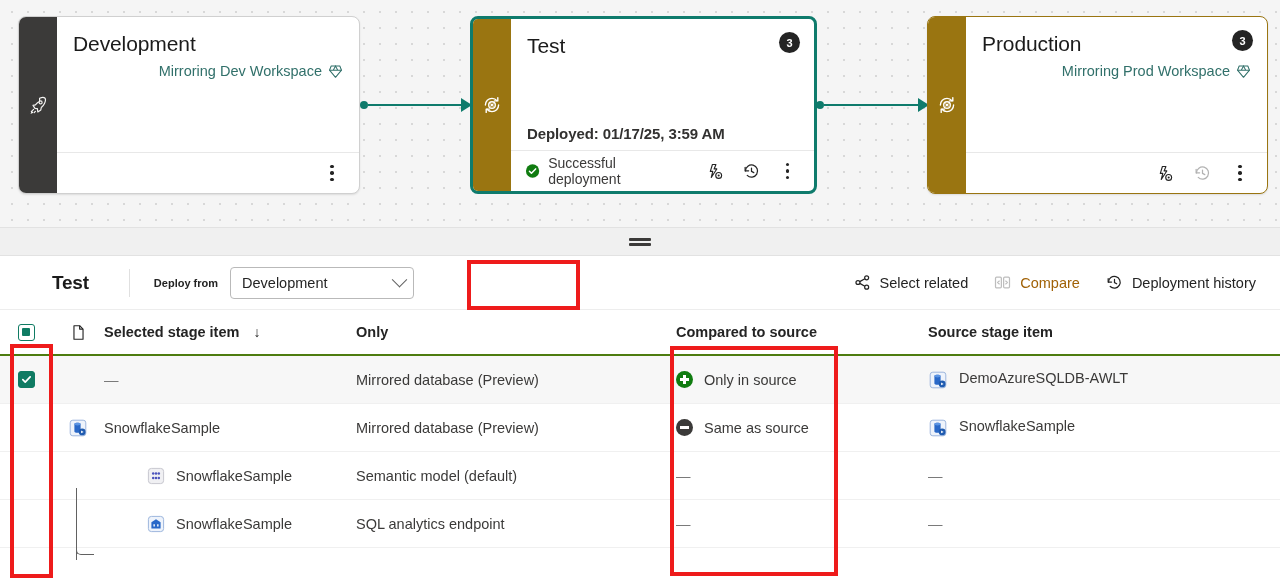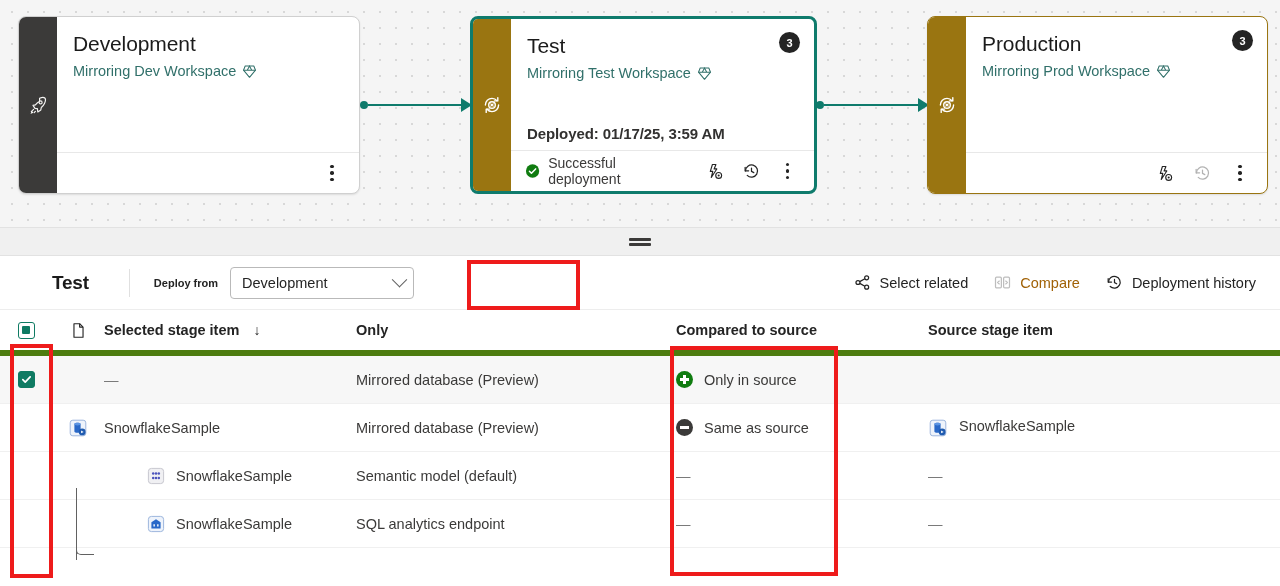--- a/index.html
+++ b/index.html
@@ -53,21 +53,21 @@
   }
   .stage-main { flex: 1 1 auto; padding: 14px 16px 0 16px; position: relative; }
 
   .stage-title {
     font-size: 21px; font-weight: 400; color: #1b1b1b;
     line-height: 26px; letter-spacing: -0.1px;
   }
   .stage-ws {
     margin-top: 6px;
     font-size: 14.5px; color: #31706a;
-    display: flex; align-items: center; gap: 6px;
+    display: flex; align-items: center; gap: 6px; justify-content: flex-end;
   }
   .stage-deployed {
     position: absolute; left: 16px; bottom: 8px;
     font-size: 15px; color: #323130; font-weight: 600;
     letter-spacing: -0.1px;
   }
   .stage-badge {
     position: absolute; top: 13px; right: 14px;
     width: 21px; height: 21px; border-radius: 50%;
     background: #242424; color: #fff;
@@ -160,21 +160,21 @@
   #table { width: 1280px; }
   .trow {
     display: flex; align-items: center;
     height: 48px; width: 1280px;
     border-bottom: 1px solid #f0f0f0;
     font-size: 14.5px; color: #3b3a39;
   }
   #thead-row {
     height: 46px;
     font-weight: 700; color: #242424;
-    border-bottom: 6px solid #4d7c0f;
+    border-bottom: 2px solid #4d7c0f;
   }
   .trow.alt { background: #f7f7f7; }
 
   .c-check { width: 52px; flex: 0 0 52px; display: flex; align-items: center; justify-content: center; }
   .c-icon  { width: 52px; flex: 0 0 52px; display: flex; align-items: center; justify-content: center; }
   .c-name  { width: 252px; flex: 0 0 252px; display: flex; align-items: center; gap: 10px; padding-right: 8px; }
   .c-type  { width: 320px; flex: 0 0 320px; }
   .c-cmp   { width: 252px; flex: 0 0 252px; display: flex; align-items: center; gap: 11px; }
   .c-src   { flex: 1 1 auto; display: flex; align-items: flex-start; gap: 11px; }
 
@@ -278,27 +278,20 @@
         <svg width="22" height="22" viewBox="0 0 22 22">
           <path d="M4.4 11a6.6 6.6 0 0 1 6.6-6.6c2 0 3.8.9 5 2.3M17.6 11a6.6 6.6 0 0 1-6.6 6.6c-2 0-3.8-.9-5-2.3" fill="none" stroke="#ffffff" stroke-width="1.4" stroke-linecap="round"></path>
           <path d="M16.8 3.6v3.3h-3.3M5.2 18.4v-3.3h3.3" fill="none" stroke="#ffffff" stroke-width="1.4" stroke-linecap="round" stroke-linejoin="round"></path>
           <circle cx="11" cy="11" r="3.3" fill="none" stroke="#ffffff" stroke-width="1.4"></circle>
           <path d="m9.8 9.8 2.4 2.4M12.2 9.8l-2.4 2.4" stroke="#ffffff" stroke-width="1.2" stroke-linecap="round"></path>
         </svg>
       </div>
       <div class="stage-body">
         <div class="stage-main">
           <div class="stage-title">Test</div>
-          <div class="stage-ws">
-            <span>Mirroring Test Workspace</span>
-            <svg width="15" height="15" viewBox="0 0 16 16">
-              <path d="M8 14.2 1.6 6.6 3.4 2.2h9.2l1.8 4.4z" fill="none" stroke="#31706a" stroke-width="1.1" stroke-linejoin="round"></path>
-              <path d="M1.6 6.6h12.8M5.6 6.6 8 2.2l2.4 4.4" fill="none" stroke="#31706a" stroke-width="1.1"></path>
-            </svg>
-          </div>
           <div class="stage-badge">3</div>
           <div class="stage-deployed">Deployed: 01/17/25, 3:59 AM</div>
         </div>
         <div class="stage-footer">
           <div class="deploy-status">
             <svg width="16" height="16" viewBox="0 0 16 16">
               <circle cx="8" cy="8" r="7" fill="#107c10"></circle>
               <path d="m4.7 8.2 2.1 2.2 4.4-4.6" fill="none" stroke="#fff" stroke-width="1.6" stroke-linecap="round" stroke-linejoin="round"></path>
             </svg>
             <span>Successful deployment</span>
@@ -468,20 +461,30 @@
       <div class="c-name">
         <span class="dash">—</span>
       </div>
       <div class="c-type">Mirrored database (Preview)</div>
       <div class="c-cmp">
         <span class="cmp-ico add cmp-pos">
             <b class="h"></b>
             <b class="v"></b>
           </span>
         <span>Only in source</span>
+      </div>
+      <div class="c-src">
+        <svg class="itm-icon" viewBox="0 0 20 20">
+          <rect x="2.2" y="2.2" width="15.6" height="15.6" rx="2.6" fill="#eef3fb" stroke="#9db6dd" stroke-width="1"></rect>
+          <path d="M6.4 6.1c0-.7 1.4-1.3 3.1-1.3s3.1.6 3.1 1.3v7.4c0 .7-1.4 1.3-3.1 1.3s-3.1-.6-3.1-1.3z" fill="#2968c8"></path>
+          <ellipse cx="9.5" cy="6.1" rx="3.1" ry="1.3" fill="#5b94e3"></ellipse>
+          <circle cx="14.2" cy="13.9" r="3.4" fill="#1f5bb0"></circle>
+          <path d="m13.1 12.5 2.5 1.4-2.5 1.4z" fill="#fff"></path>
+        </svg>
+        <span>DemoAzureSQLDB-AWLT</span>
       </div>
     </div>
 
     <div class="trow">
       <div class="c-check">
         <span class="chk"></span>
       </div>
       <div class="c-icon">
         <svg class="itm-icon" viewBox="0 0 20 20">
           <rect x="2.2" y="2.2" width="15.6" height="15.6" rx="2.6" fill="#eef3fb" stroke="#9db6dd" stroke-width="1"></rect>

